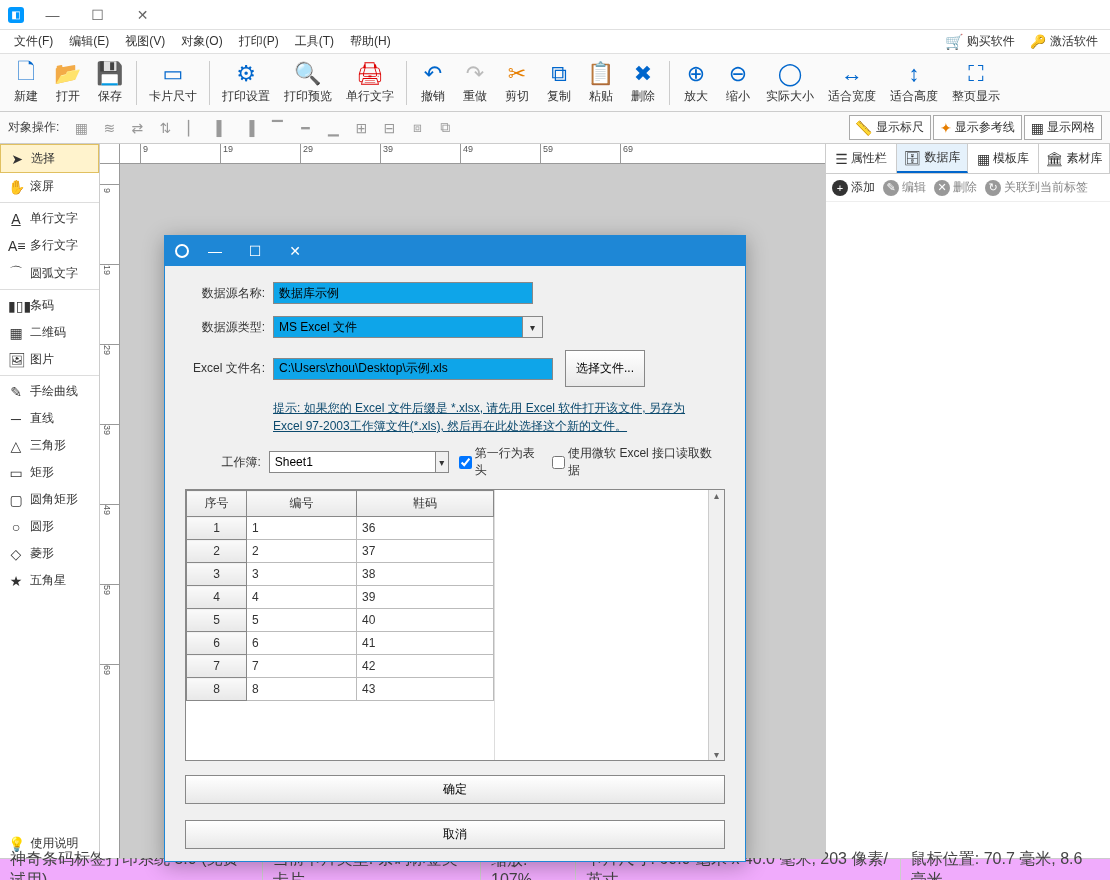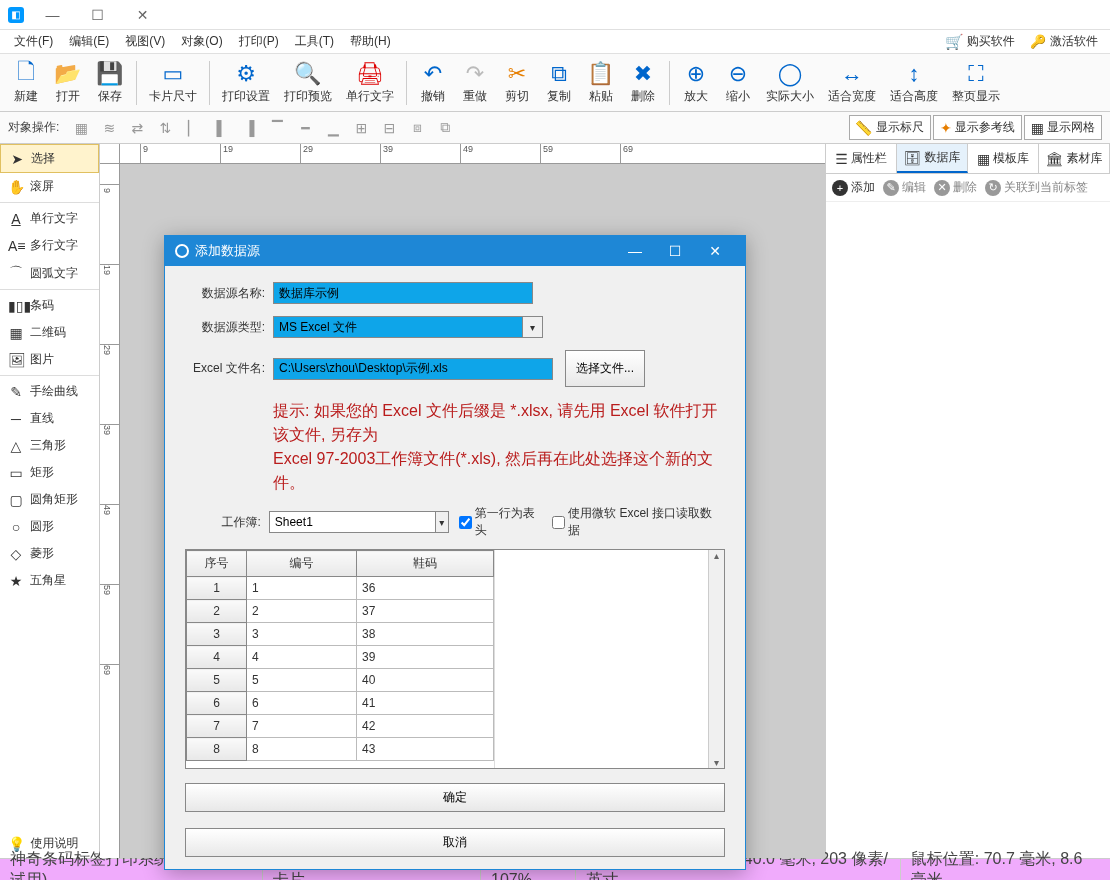--- a/index.html
+++ b/index.html
@@ -81,29 +81,29 @@
 .dialog-title .dt-btn { width: 40px; height: 30px; display: flex; align-items: center; justify-content: center; font-size: 14px; cursor: pointer; }
 .dialog-body { padding: 16px 20px 12px 20px; }
 .form-row { display: flex; align-items: center; margin-bottom: 12px; font-size: 12px; }
 .form-row .flabel { width: 80px; text-align: right; margin-right: 8px; color: #333; }
 .form-row input[type=text] { height: 22px; border: 1px solid #888; padding: 0 5px; font-size: 12px; background:#0ea5e9; }
 .form-row .combo { display: flex; width: 270px; }
 .form-row .combo input { flex: 1; }
 .form-row .combo .drop { width: 20px; border: 1px solid #888; border-left: none; background: #f0f0f0; display: flex; align-items: center; justify-content: center; font-size: 10px; cursor: pointer; }
 .form-row .file-input { width: 280px; background: #ffffd0; }
 .form-row .browse-btn { margin-left: 12px; padding: 9px 10px; border: 1px solid #888; background: linear-gradient(#fff,#e8e8e8); cursor: pointer; font-size: 12px; }
-.hint-row { margin-left: 88px; font-size: 16px; color: #b91c1c; line-height: 1.5; margin-bottom: 10px; }
+.hint-row { margin-left: 88px; font-size: 12px; color: #0c4a6e; line-height: 1.5; margin-bottom: 10px; text-decoration: underline; }
 .sheet-row { display: flex; align-items: center; font-size: 12px; margin-bottom: 10px; }
 .sheet-row .slabel { width: 80px; text-align: right; margin-right: 8px; }
 .sheet-row .scombo { display: flex; width: 180px; margin-right: 10px; }
 .sheet-row .scombo input { flex: 1; height: 22px; border: 1px solid #888; padding: 0 5px; font-size: 12px; background:#fff;}
 .sheet-row .scombo .drop { width: 20px; border: 1px solid #888; border-left: none; background: #f0f0f0; display: flex; align-items: center; justify-content: center; font-size: 10px; cursor: pointer; }
 .sheet-row label { display: flex; align-items: center; gap: 3px; margin-right: 10px; cursor: pointer; }
 
-.preview-area { display: flex; border: 1px solid #888; height: 220px; background: #fff; }
+.preview-area { display: flex; border: 1px solid #888; height: 272px; background: #fff; }
 .preview-table { flex: 0 0 308px; overflow: hidden; }
 .preview-empty { flex: 1; border-left: 1px solid #ddd; position: relative; }
 .preview-empty .vscroll { position: absolute; right: 0; top: 0; bottom: 0; width: 16px; background: #f0f0f0; border-left: 1px solid #ccc; }
 .preview-empty .vscroll::before { content:"▴"; position:absolute;top:0;left:0;right:0;text-align:center;font-size:10px;color:#666;}
 .preview-empty .vscroll::after { content:"▾"; position:absolute;bottom:0;left:0;right:0;text-align:center;font-size:10px;color:#666;}
 table.grid { border-collapse: collapse; width: 100%; font-size: 12px; }
 table.grid th { border: 1px solid #888; background: linear-gradient(#fafafa,#e8e8e8); padding: 4px 0; font-weight: normal; text-align: center; }
 table.grid td { border: 1px solid #bbb; padding: 4px 5px; }
 table.grid td.idx { text-align: center; background: linear-gradient(#fafafa,#e8e8e8); border-color:#888; width: 60px; }
 
@@ -401,21 +401,20 @@
   <div class="cell">神奇条码标签打印系统 5.0 (免费试用)</div>
   <div class="cell">当前卡片类型:  条码标签类卡片</div>
   <div class="cell">缩放:  107%</div>
   <div class="cell">卡片尺寸:  60.0 毫米 x 40.0 毫米, 203 像素/英寸</div>
   <div class="cell">鼠标位置:  70.7 毫米,  8.6 毫米</div>
 </div>
 
 <div class="dialog">
   <div class="dialog-title">
     <span class="dt-icon"></span>
-    <span class="dt-text">添加数据源</span>
     <span class="dt-btn">—</span>
     <span class="dt-btn">☐</span>
     <span class="dt-btn">✕</span>
   </div>
   <div class="dialog-body">
     <div class="form-row">
       <span class="flabel">数据源名称:</span>
       <input type="text" style="width: 260px;" value="数据库示例">
     </div>
     <div class="form-row">

